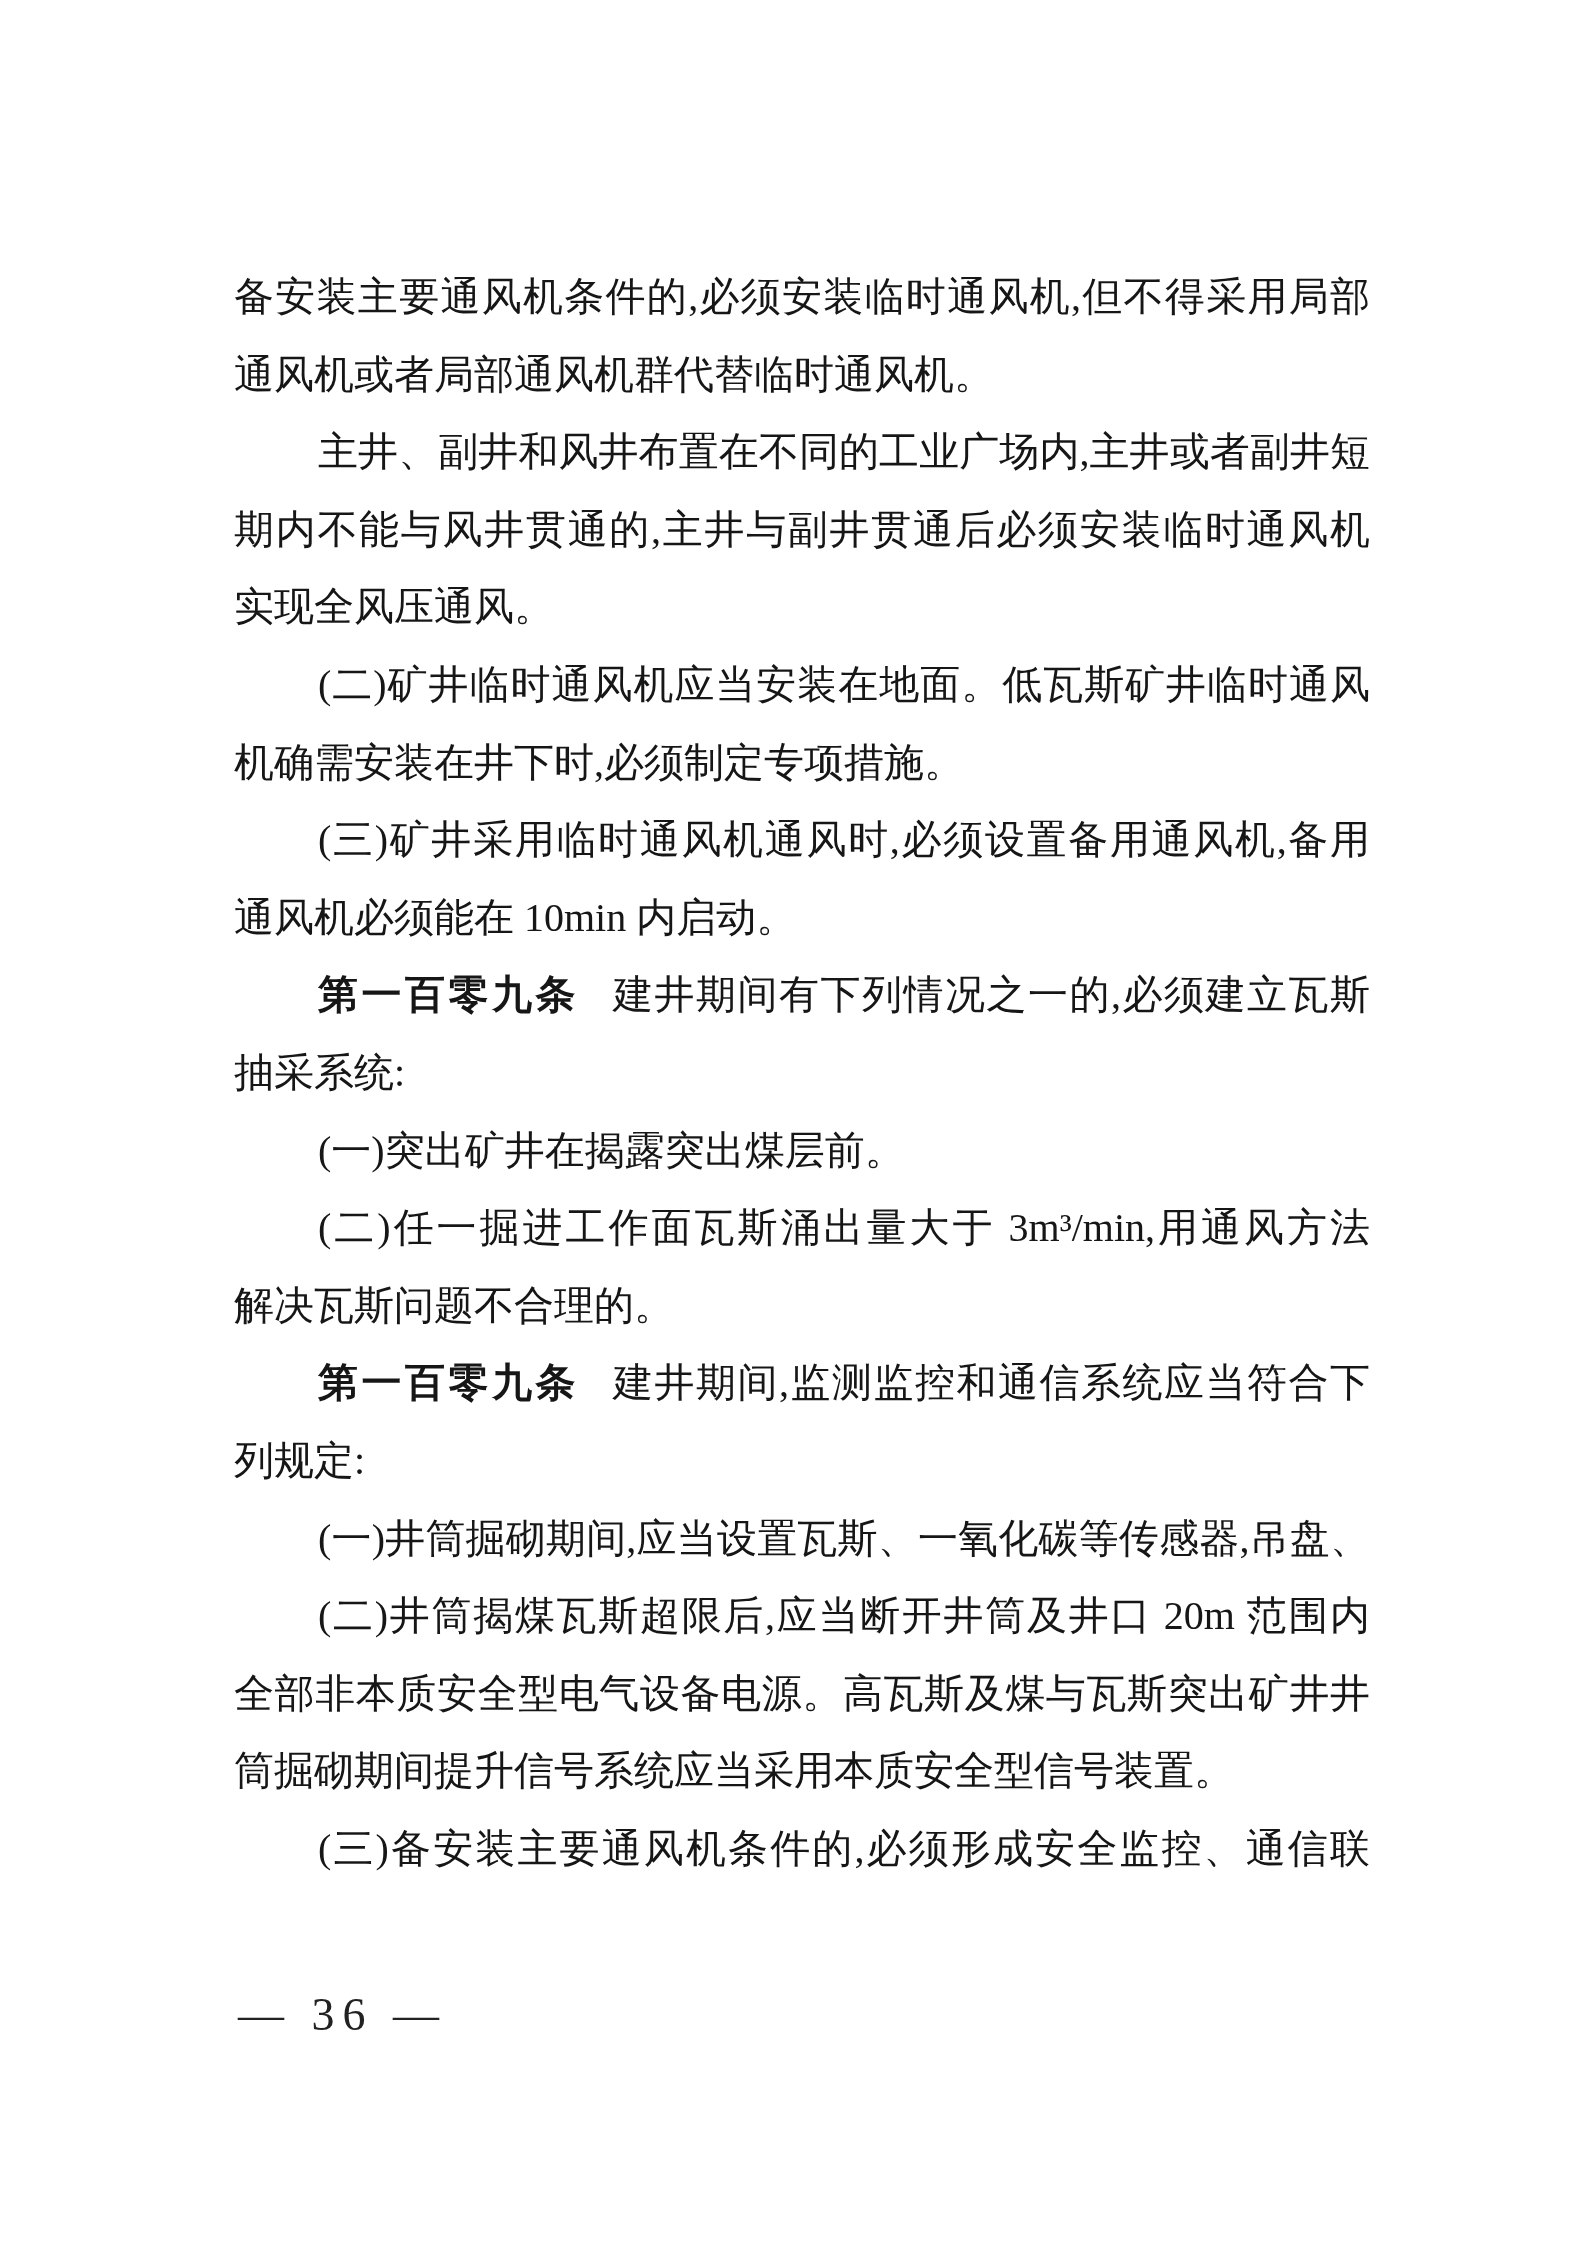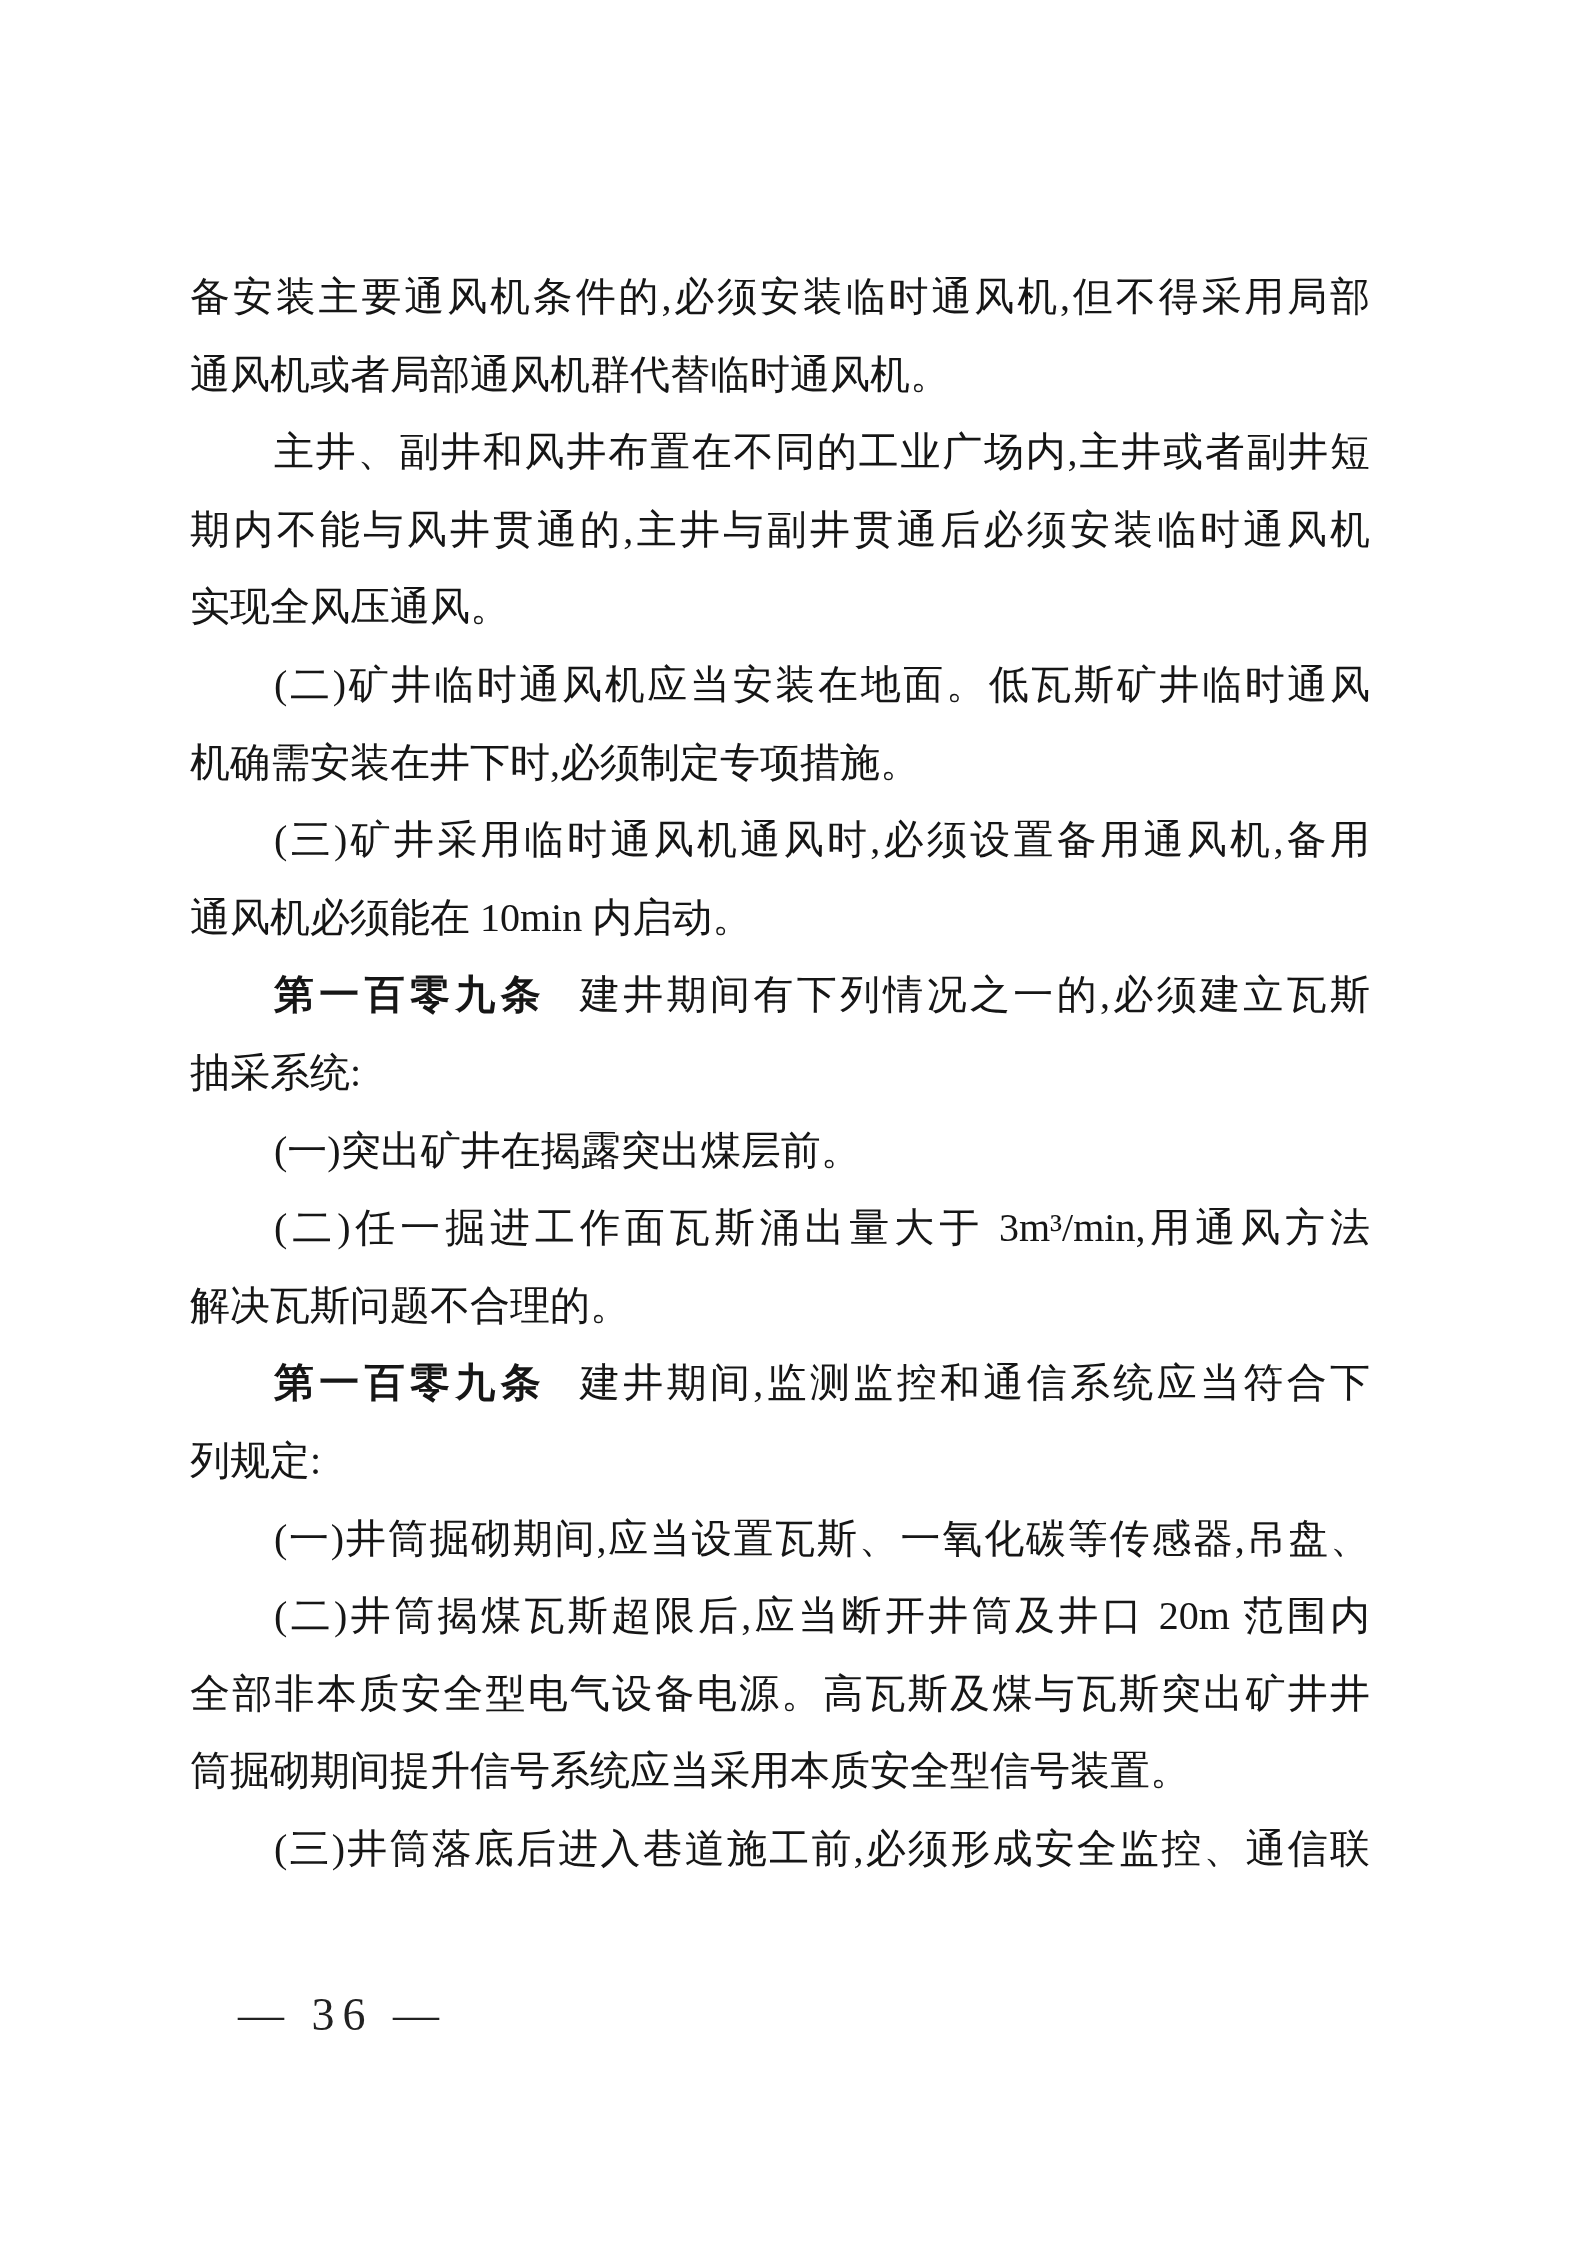--- a/index.html
+++ b/index.html
@@ -21,20 +21,21 @@
     position: absolute;
     left: 190px;
     top: 258px;
     width: 1180px;
     font-size: 40px;
     line-height: 77.6px;
   }
   .line {
     white-space: nowrap;
     text-align: left;
+    margin-left: 44px;
   }
   .line.just {
     white-space: normal;
     text-align: justify;
     text-align-last: justify;
     text-justify: inter-character;
   }
   .line.indent {
     text-indent: 84px;
   }
@@ -71,16 +72,16 @@
       <div class="line">抽采系统:</div>
       <div class="line indent">(一)突出矿井在揭露突出煤层前。</div>
       <div class="line indent just">(二)任一掘进工作面瓦斯涌出量大于 3m³/min,用通风方法</div>
       <div class="line">解决瓦斯问题不合理的。</div>
       <div class="line indent just"><span class="head">第一百零九条</span><span>建井期间,监测监控和通信系统应当符合下</span></div>
       <div class="line">列规定:</div>
       <div class="line indent just">(一)井筒掘砌期间,应当设置瓦斯、一氧化碳等传感器,吊盘、</div>
       <div class="line indent just">(二)井筒揭煤瓦斯超限后,应当断开井筒及井口 20m 范围内</div>
       <div class="line just">全部非本质安全型电气设备电源。高瓦斯及煤与瓦斯突出矿井井</div>
       <div class="line">筒掘砌期间提升信号系统应当采用本质安全型信号装置。</div>
-      <div class="line indent just">(三)井筒落底后进入巷道施工前,必须形成安全监控、通信联</div>
+      <div class="line indent just">(三)备安装主要通风机条件的,必须形成安全监控、通信联</div>
     </div>
   <div class="footer">— 36 —</div>
 </div>
 
 </body></html>

